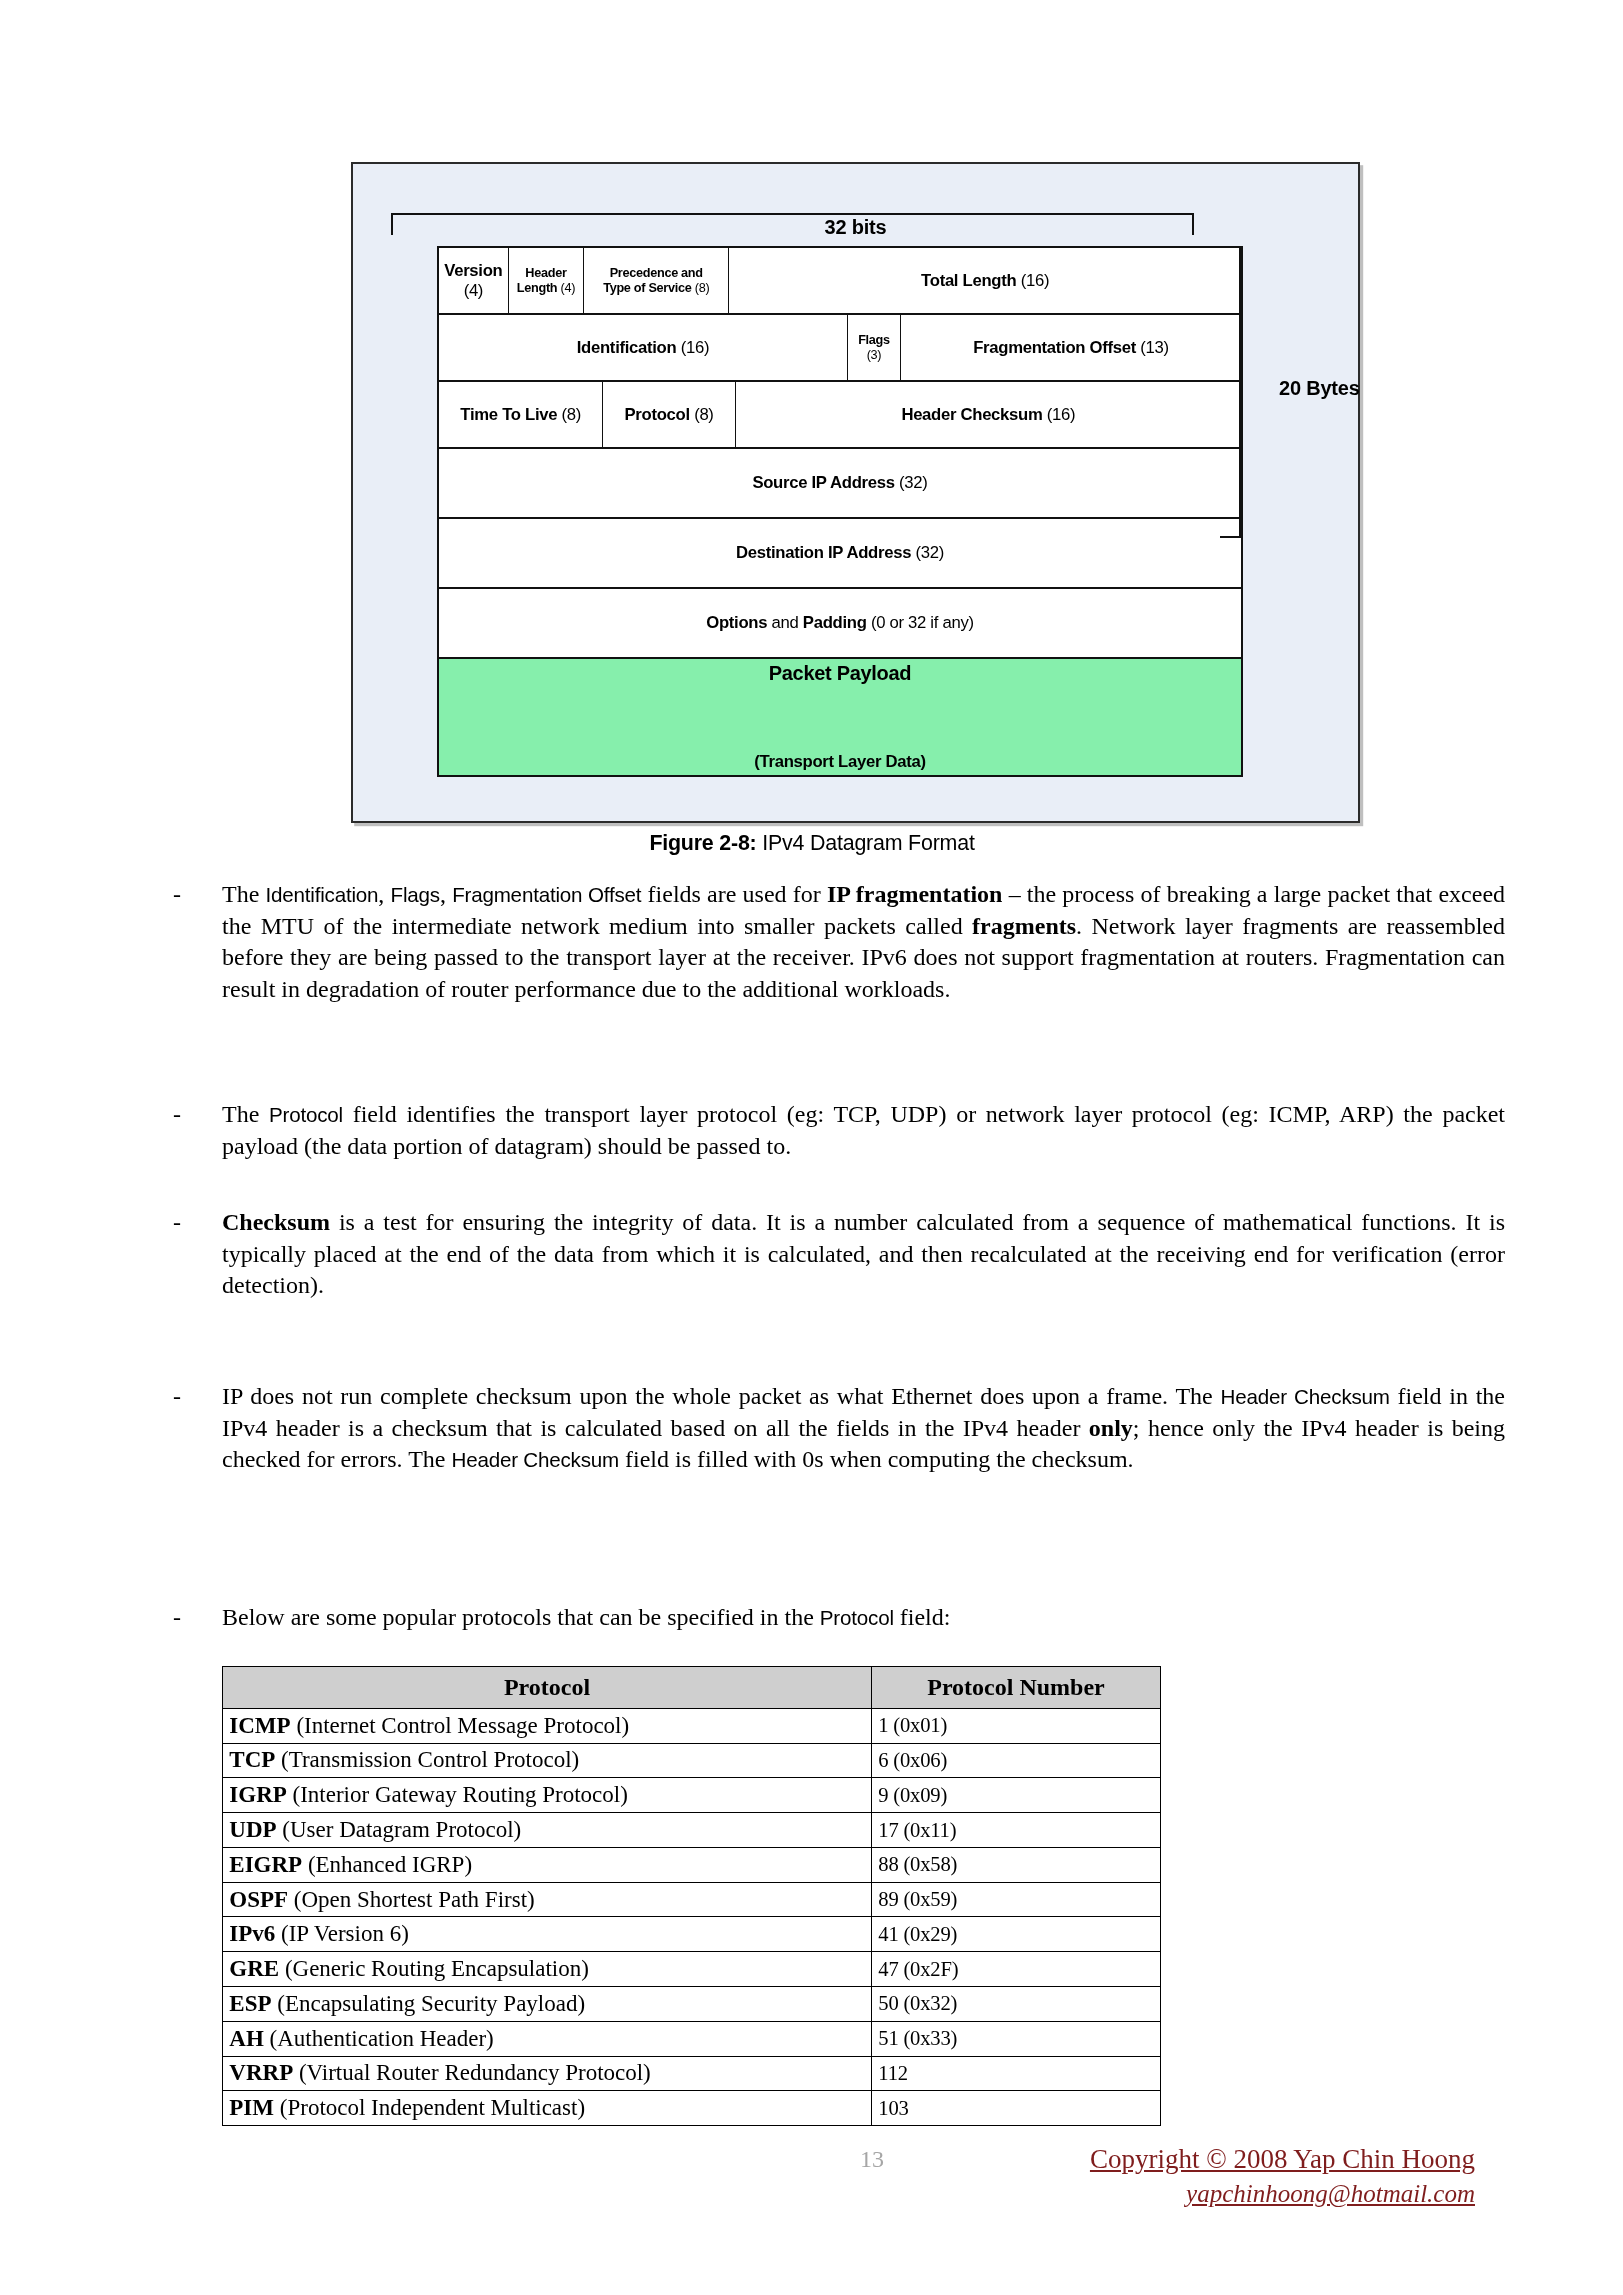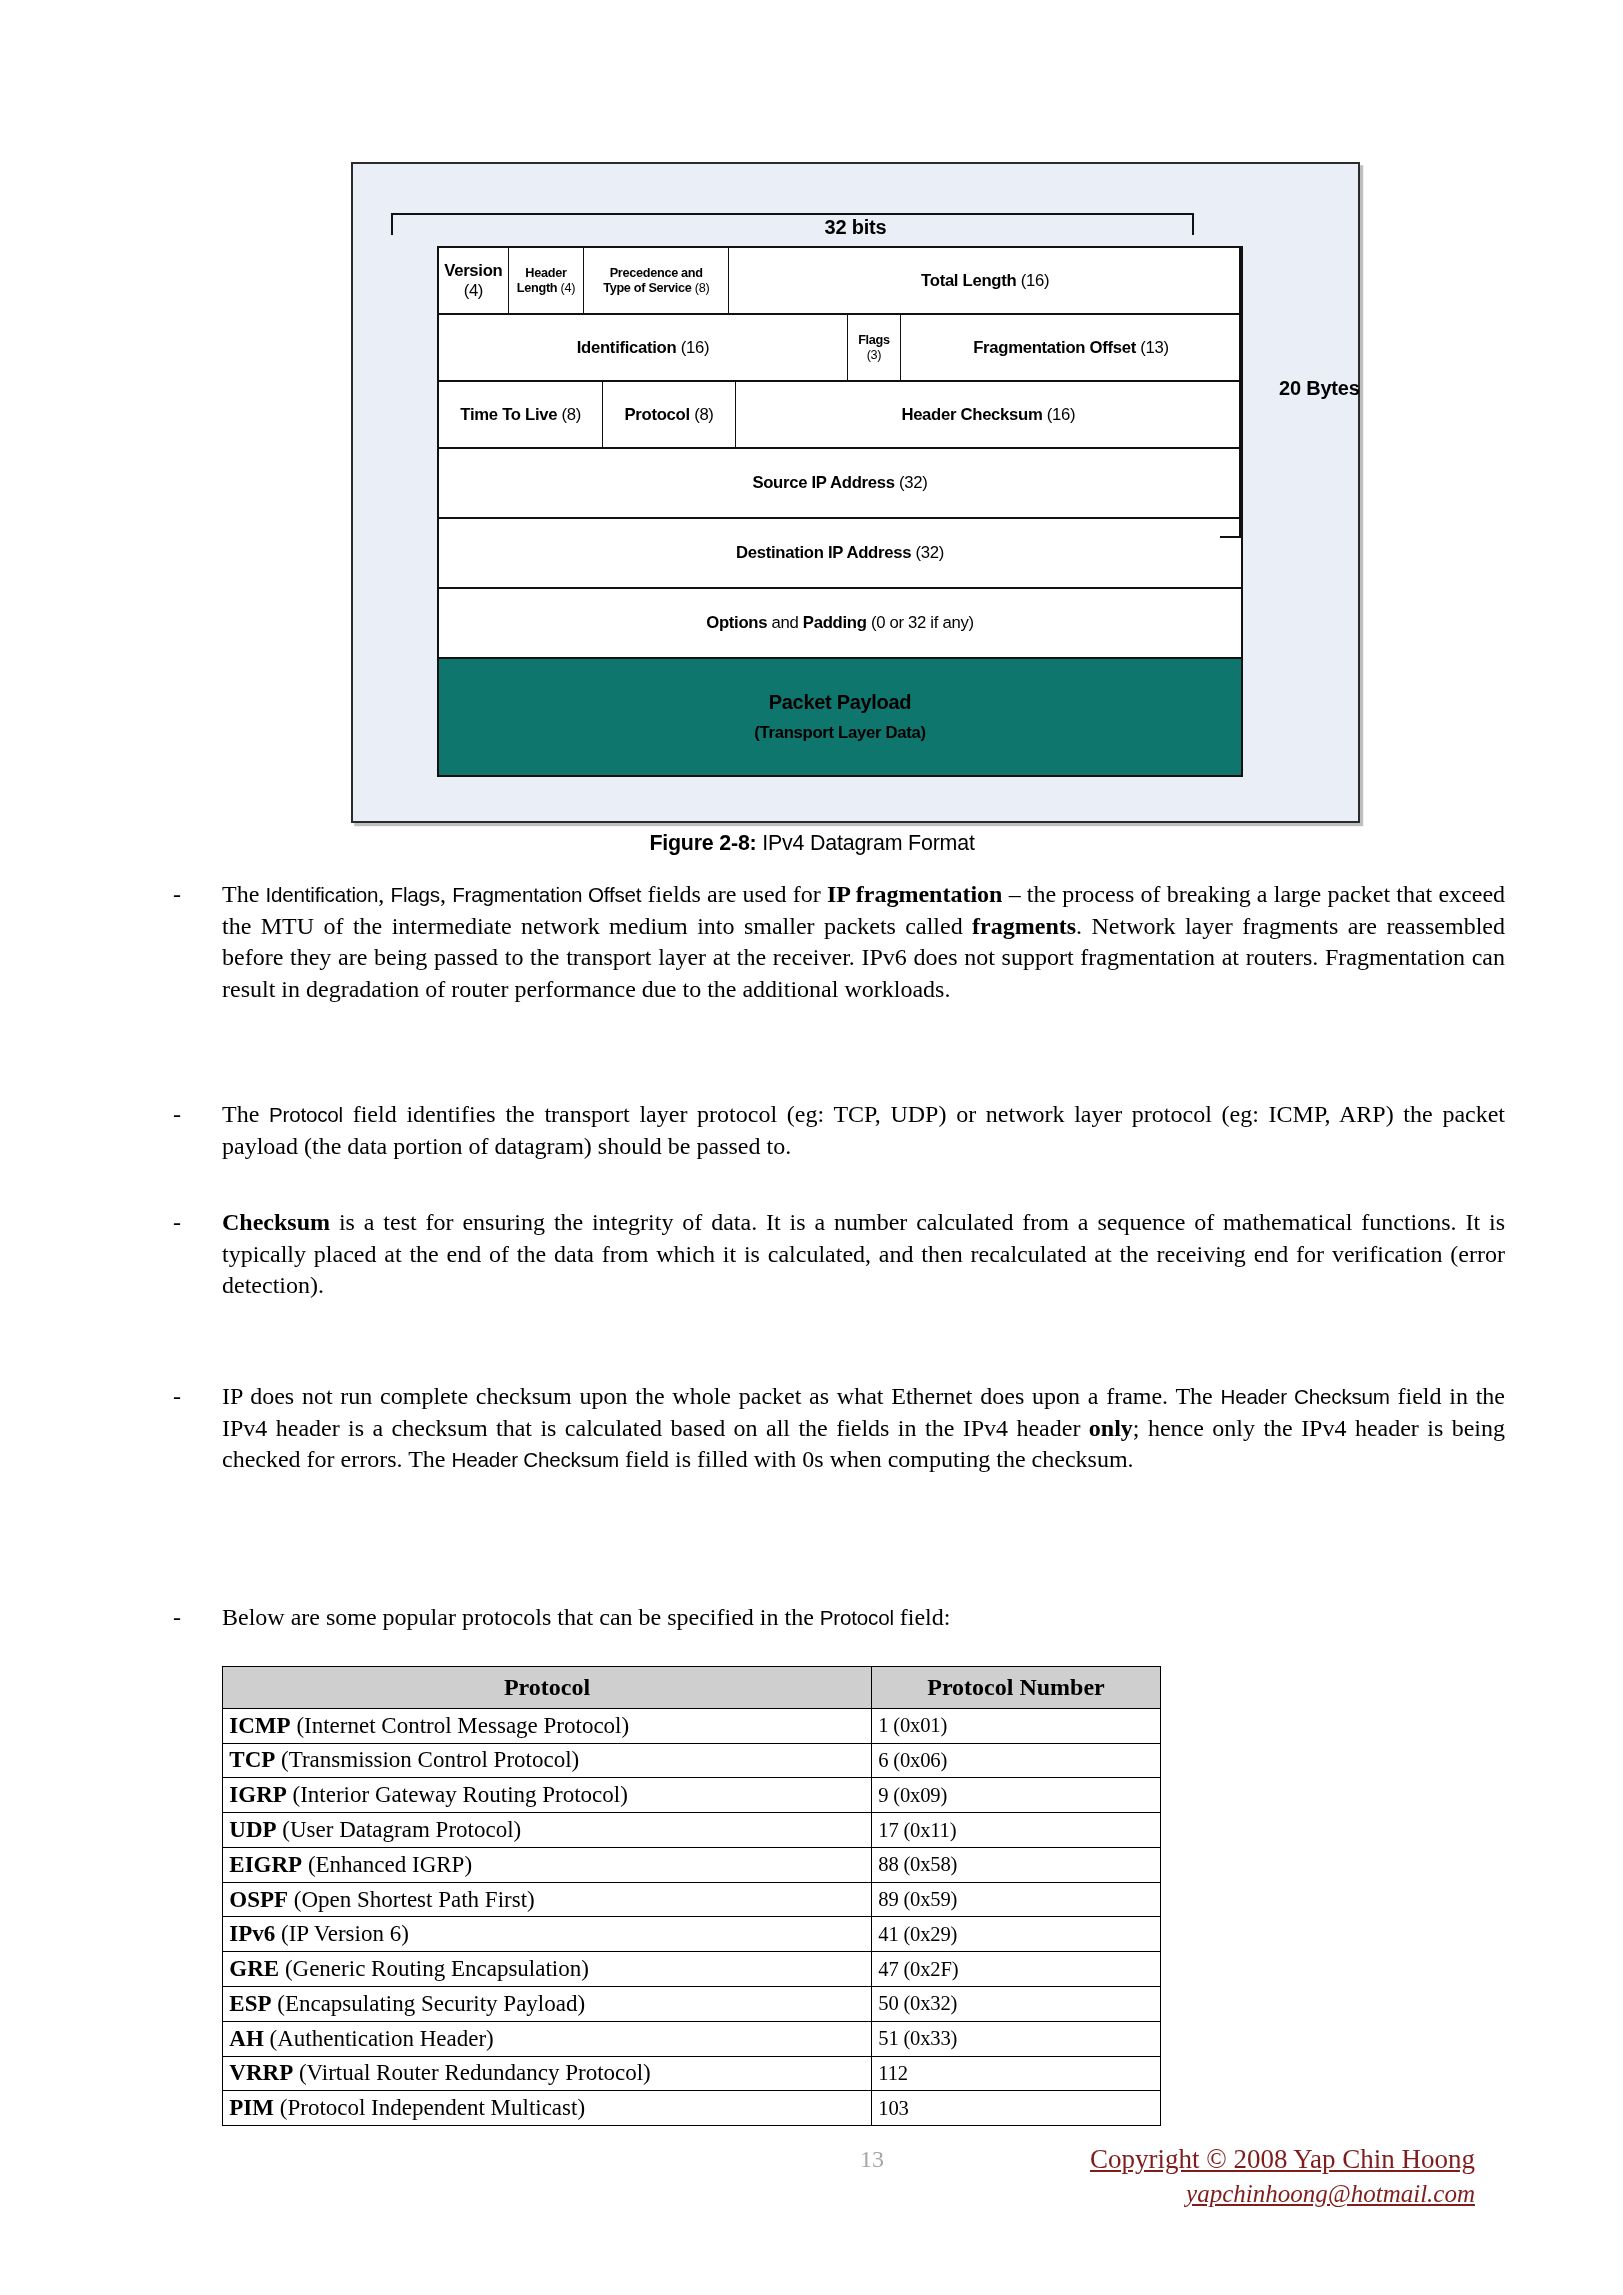--- a/index.html
+++ b/index.html
@@ -88,24 +88,25 @@
     font-weight: bold;
     font-size: 16.7px;
     line-height: 1.18;
     letter-spacing: -0.3px;
     min-height: 65px;
   }
   .cell:last-child { border-right: none; }
   .cell .lite { font-weight: normal; }
   .cell.sm { font-size: 12.7px; }
   .cell.payload {
-    background: #0f766e;
+    background: #86efac;
     min-height: 116px;
     font-size: 20px;
     gap: 8px;
+    justify-content: space-between;
   }
   .cell.payload .sub { font-size: 16.7px; }
   .cell.tall { min-height: 68px; }
 
   
   .w-version   { width: 8.7%; }
   .w-hlen      { width: 9.4%; }
   .w-tos       { width: 18.1%; }
   .w-totlen    { width: 63.8%; }
 

